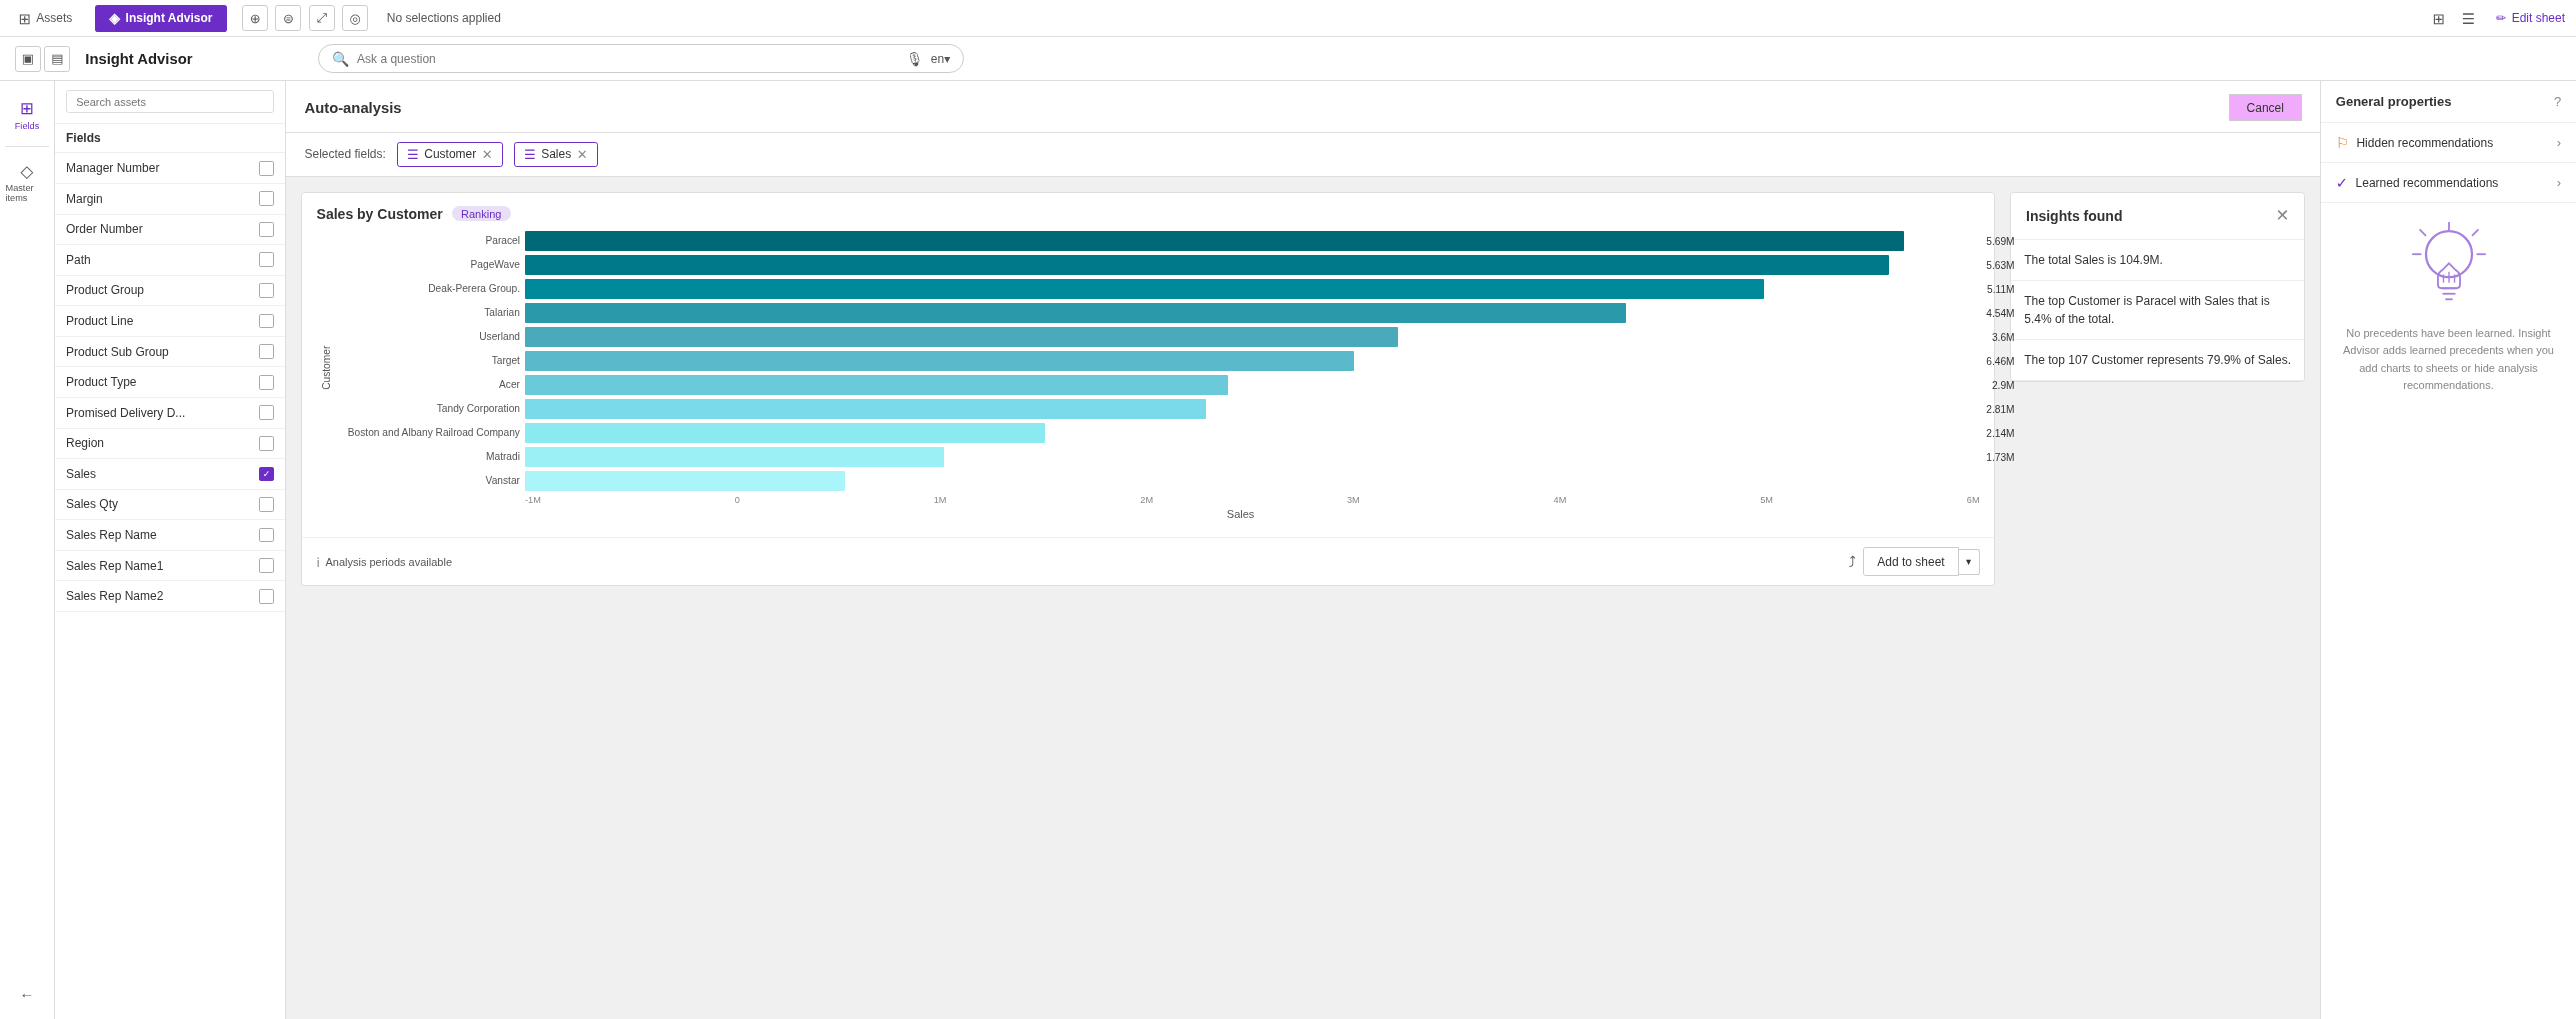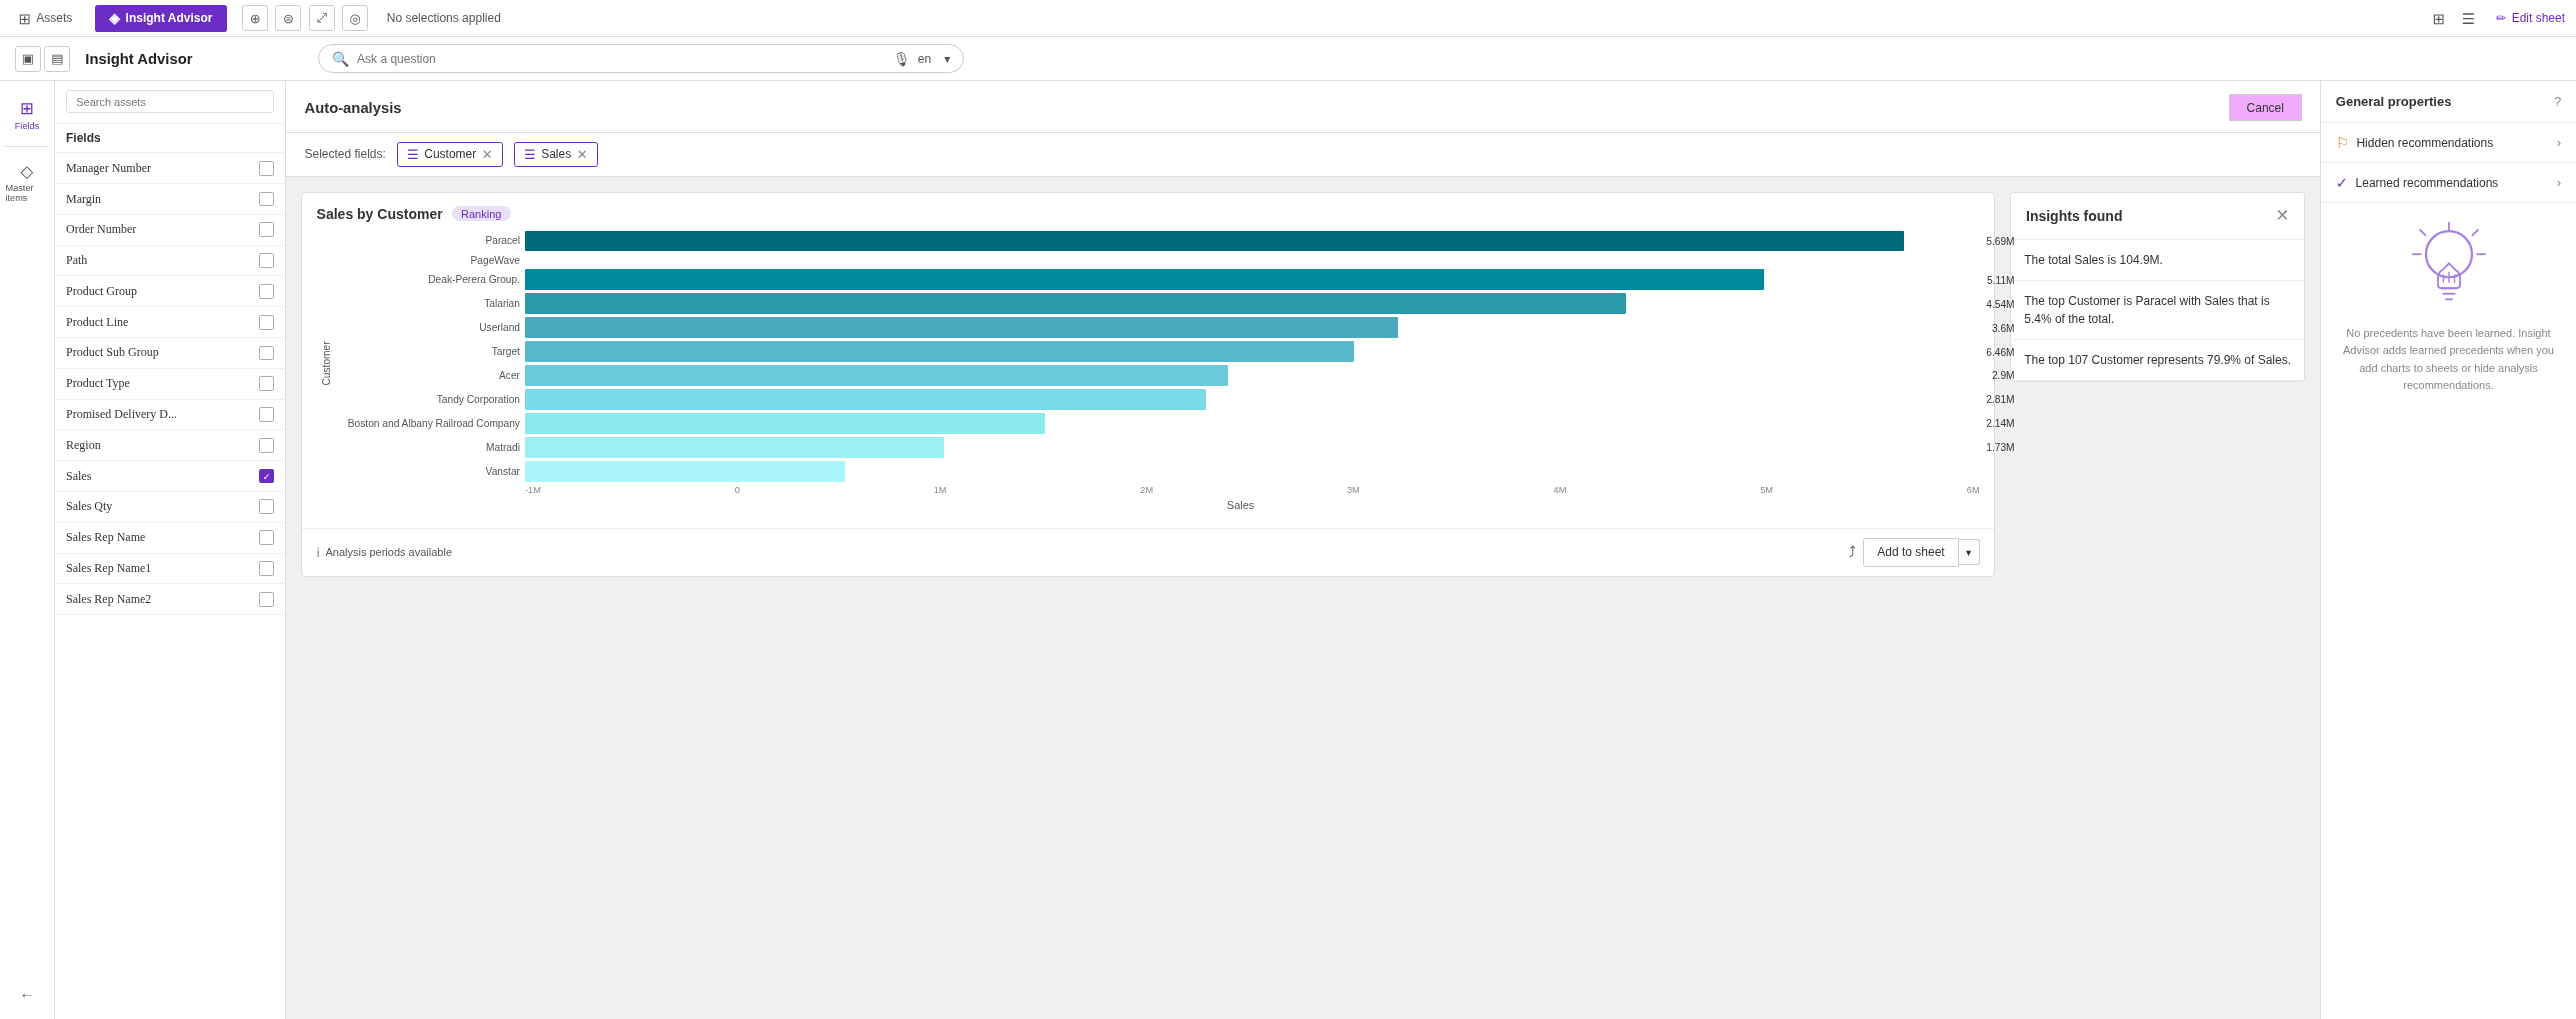--- a/index.html
+++ b/index.html
@@ -62,21 +62,21 @@
     .insight-advisor-title { font-size: 14.8px; font-weight: 600; color: #222; }
     .search-bar {
       flex: 1; max-width: 646px; margin-left: 111px;
       display: flex; align-items: center; gap: 7.4px;
       border: 0.9px solid #ccc; border-radius: 18.5px; padding: 5.5px 13px; background: #fff;
     }
     .search-bar input {
       border: none; outline: none; font-size: 12px; flex: 1; background: transparent; color: #555;
     }
     .mic-icon { color: #555; font-size: 14px; cursor: pointer; }
-    .lang-selector { color: #555; font-size: 12px; cursor: pointer; display: flex; align-items: center; gap: 13px; }
+    .lang-selector { color: #555; font-size: 12px; cursor: pointer; display: flex; align-items: center; gap: 0; }
 
     
     .main-layout {
       display: flex;
       height: calc(100vh - 81px);
     }
 
     
     .icon-sidebar {
       width: 55px;
@@ -115,21 +115,21 @@
       border-bottom: 0.9px solid #eee;
     }
     .fields-search input {
       width: 100%; border: 0.9px solid #ddd; border-radius: 2.8px;
       padding: 4.6px 9.2px; font-size: 11px; outline: none; color: #555;
     }
     .fields-header {
       padding: 7.4px 11px; font-size: 12px; font-weight: 600; color: #333; border-bottom: 0.9px solid #eee;
     }
     .fields-list {
-      overflow-y: auto; flex: 1; font-family: Liberation Serif, serif;
+      overflow-y: auto; flex: 1;
     }
     .field-item {
       display: flex; align-items: center; justify-content: space-between;
       padding: 7.4px 11px; border-bottom: 0.9px solid #f0f0f0; cursor: pointer;
     }
     .field-name { font-size: 12px; color: #333; }
     .field-checkbox {
       width: 14.8px; height: 14.8px; border: 1.4px solid #aaa; border-radius: 1.8px;
       display: flex; align-items: center; justify-content: center; flex-shrink: 0;
     }
@@ -506,20 +506,24 @@
               <div class="bar-chart" id="bar-chart">
               <div class="bar-row">
     <div class="bar-label">Paracel</div>
     <div class="bar-container">
       <div class="bar-fill" style="width:94.8%; background:#006977;"></div>
       <span class="bar-value">5.69M</span>
     </div>
   </div>
                   <div class="bar-row">
     <div class="bar-label">PageWave</div>
+    <div class="bar-container">
+      <div class="bar-fill" style="width:93.8%; background:#007a8a;"></div>
+      <span class="bar-value">5.63M</span>
+    </div>
   </div>
                   <div class="bar-row">
     <div class="bar-label">Deak-Perera Group.</div>
     <div class="bar-container">
       <div class="bar-fill" style="width:85.2%; background:#00899a;"></div>
       <span class="bar-value">5.11M</span>
     </div>
   </div>
                   <div class="bar-row">
     <div class="bar-label">Talarian</div>

